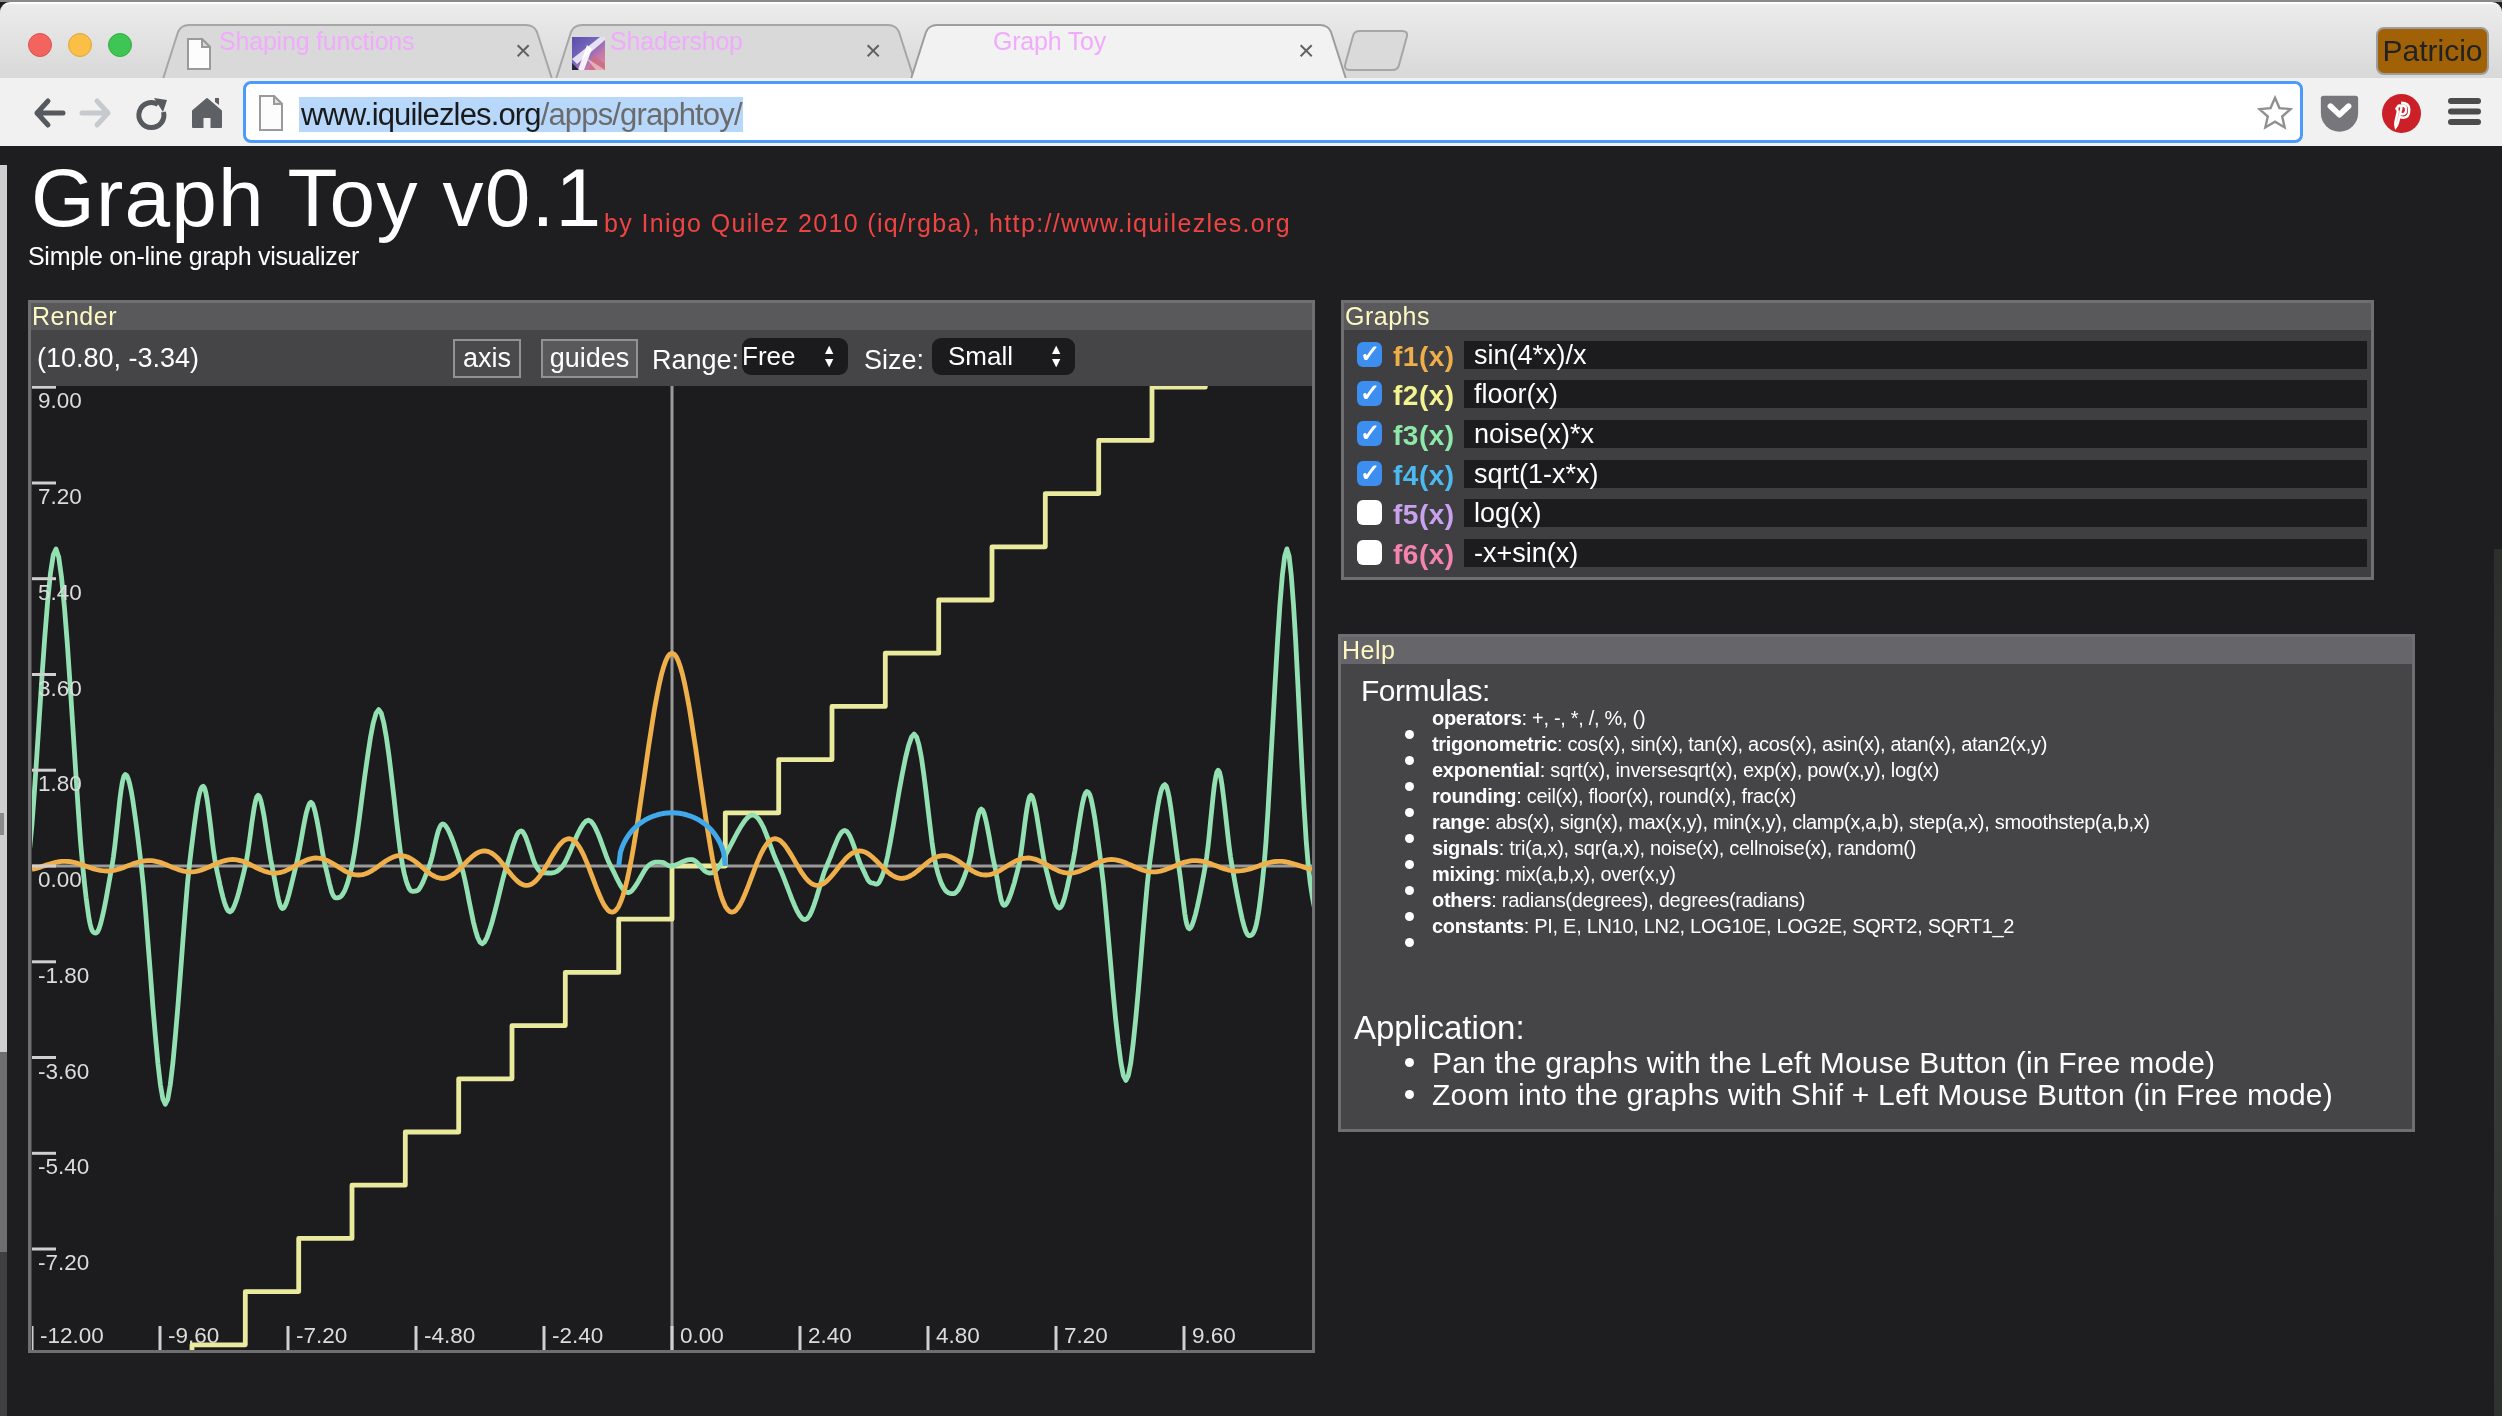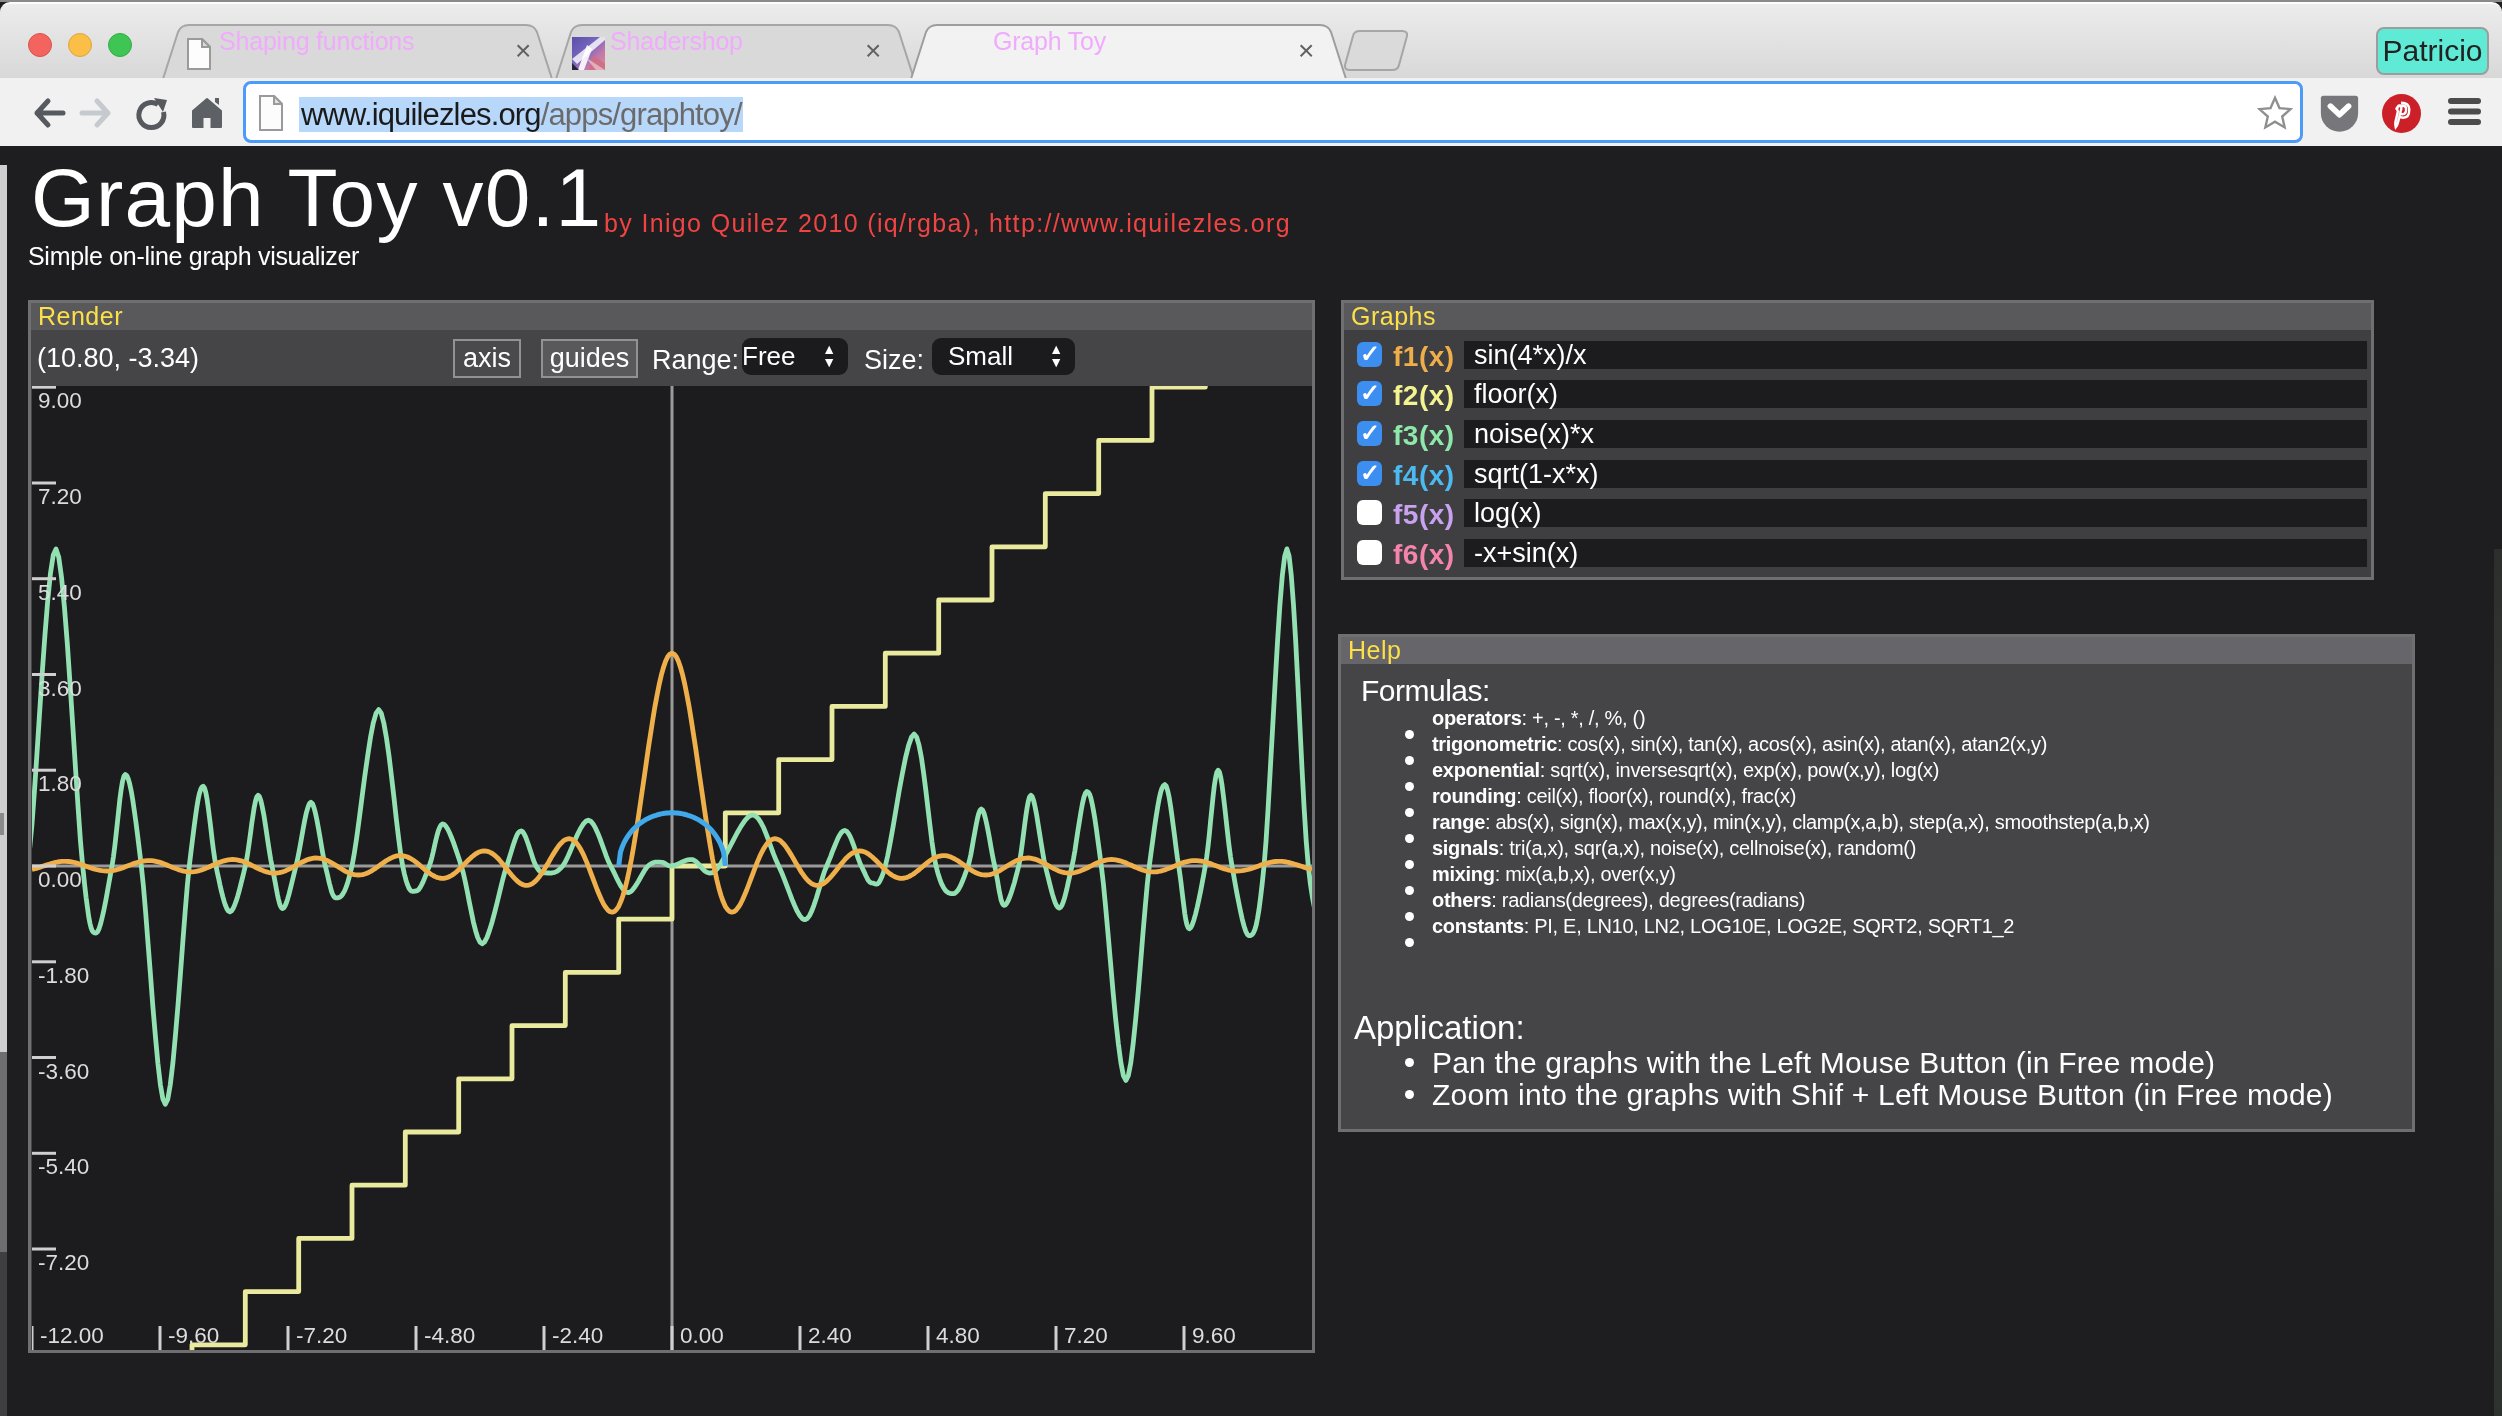--- a/index.html
+++ b/index.html
@@ -6,37 +6,37 @@
 body{font-family:"Liberation Sans",sans-serif;position:relative}
 .abs{position:absolute}
 
 #chrome{position:absolute;left:0;top:0;width:2502px;height:148px}
 #titlebar{position:absolute;left:0;top:2px;width:2502px;height:76px;background:linear-gradient(#ececec,#d8d8d8);border-top:2px solid #fdfdfd;border-radius:10px 10px 0 0}
 #topline{position:absolute;left:0;top:0;width:2502px;height:2px;background:#8a8a8a}
 .light{position:absolute;top:33px;width:24px;height:24px;border-radius:50%}
 #toolbar{position:absolute;left:0;top:78px;width:2502px;height:68px;background:#f1f1f1}
 .tabtitle{position:absolute;top:27px;font-size:25px;color:#f0abfc;letter-spacing:-0.2px;white-space:nowrap}
 .tabx{position:absolute;top:35px;font-size:28px;color:#616161}
-#patricio{position:absolute;left:2376px;top:27px;width:113px;height:48px;background:#5eead4;border:2px solid #9d9d9d;border-radius:8px;text-align:center;font-size:30px;color:#222;line-height:44px}
+#patricio{position:absolute;left:2376px;top:27px;width:113px;height:48px;background:#a16207;border:2px solid #9d9d9d;border-radius:8px;text-align:center;font-size:30px;color:#222;line-height:44px}
 #urlbar{position:absolute;left:243px;top:81px;width:2060px;height:62px;background:#fff;border:3px solid #4d9bf8;border-radius:8px}
 .urlsel{position:absolute;left:53px;top:13px;height:35px;background:#b8d8fb}
 #urltext{position:absolute;left:55px;top:14px;font-size:31px;line-height:34px;color:#1a1a1a;white-space:nowrap;letter-spacing:-0.85px}
 #urltext .path{color:#6b6b6b}
 .navicon{position:absolute;top:84px}
 
 #page{position:absolute;left:0;top:149px;width:2502px;height:1267px;background:#1e1e20;color:#fff}
 #sliverL1{position:absolute;left:0;top:16px;width:7px;height:887px;background:#cfcfcf}
 #sliverL2{position:absolute;left:0;top:903px;width:7px;height:200px;background:#6e6e70}
 #sliverL3{position:absolute;left:0;top:1103px;width:7px;height:164px;background:#3f3f41}
 #sliverR{position:absolute;left:2494px;top:400px;width:8px;height:867px;background:linear-gradient(#2c2e2c,#3a3e3a 40%,#2e322f)}
 #h1txt{position:absolute;left:31px;top:8px;font-size:82px;line-height:82px;color:#fff;letter-spacing:1.2px;white-space:nowrap}
 #subtxt{position:absolute;left:604px;top:62px;font-size:25px;line-height:25px;color:#ef4444;letter-spacing:1.35px;white-space:nowrap}
 #tagline{position:absolute;left:28px;top:94px;font-size:25px;line-height:26px;font-weight:normal;color:#fff;letter-spacing:-0.3px;white-space:nowrap}
 .panel{position:absolute;border:3px solid #6f6f71}
-.phead{position:absolute;left:0;top:0;right:0;height:27px;background:#59595c;color:#fde047;font-size:25px;line-height:26px;padding-left:7px;letter-spacing:0.5px}
+.phead{position:absolute;left:0;top:0;right:0;height:27px;background:#59595c;color:#fef9c3;font-size:25px;line-height:26px;padding-left:1px;letter-spacing:0.5px}
 
 #renderpanel{left:28px;top:151px;width:1287px;height:1053px;background:#454547}
 #ctrlrow{position:absolute;left:0;top:27px;right:0;height:56px;background:#454547;color:#fff}
 #coords{position:absolute;left:6px;top:13px;font-size:27px;letter-spacing:0px}
 .gbtn{position:absolute;top:9px;height:39px;border:2px solid #929294;color:#fff;font-size:27px;line-height:35px;text-align:center}
 #rangelab{position:absolute;left:621px;top:15px;font-size:27px}
 #sizelab{position:absolute;left:833px;top:15px;font-size:27px}
 .dropdown{position:absolute;top:8px;height:37px;background:#1b1b1d;border-radius:9px;color:#fff;font-size:26px}
 .dropdown .arr{position:absolute;right:12px;top:5px;font-size:14px;line-height:13px;color:#fff}
 #canvas{position:absolute;left:1px;top:83px;width:1280px;height:964px;background:#1c1c1e}

